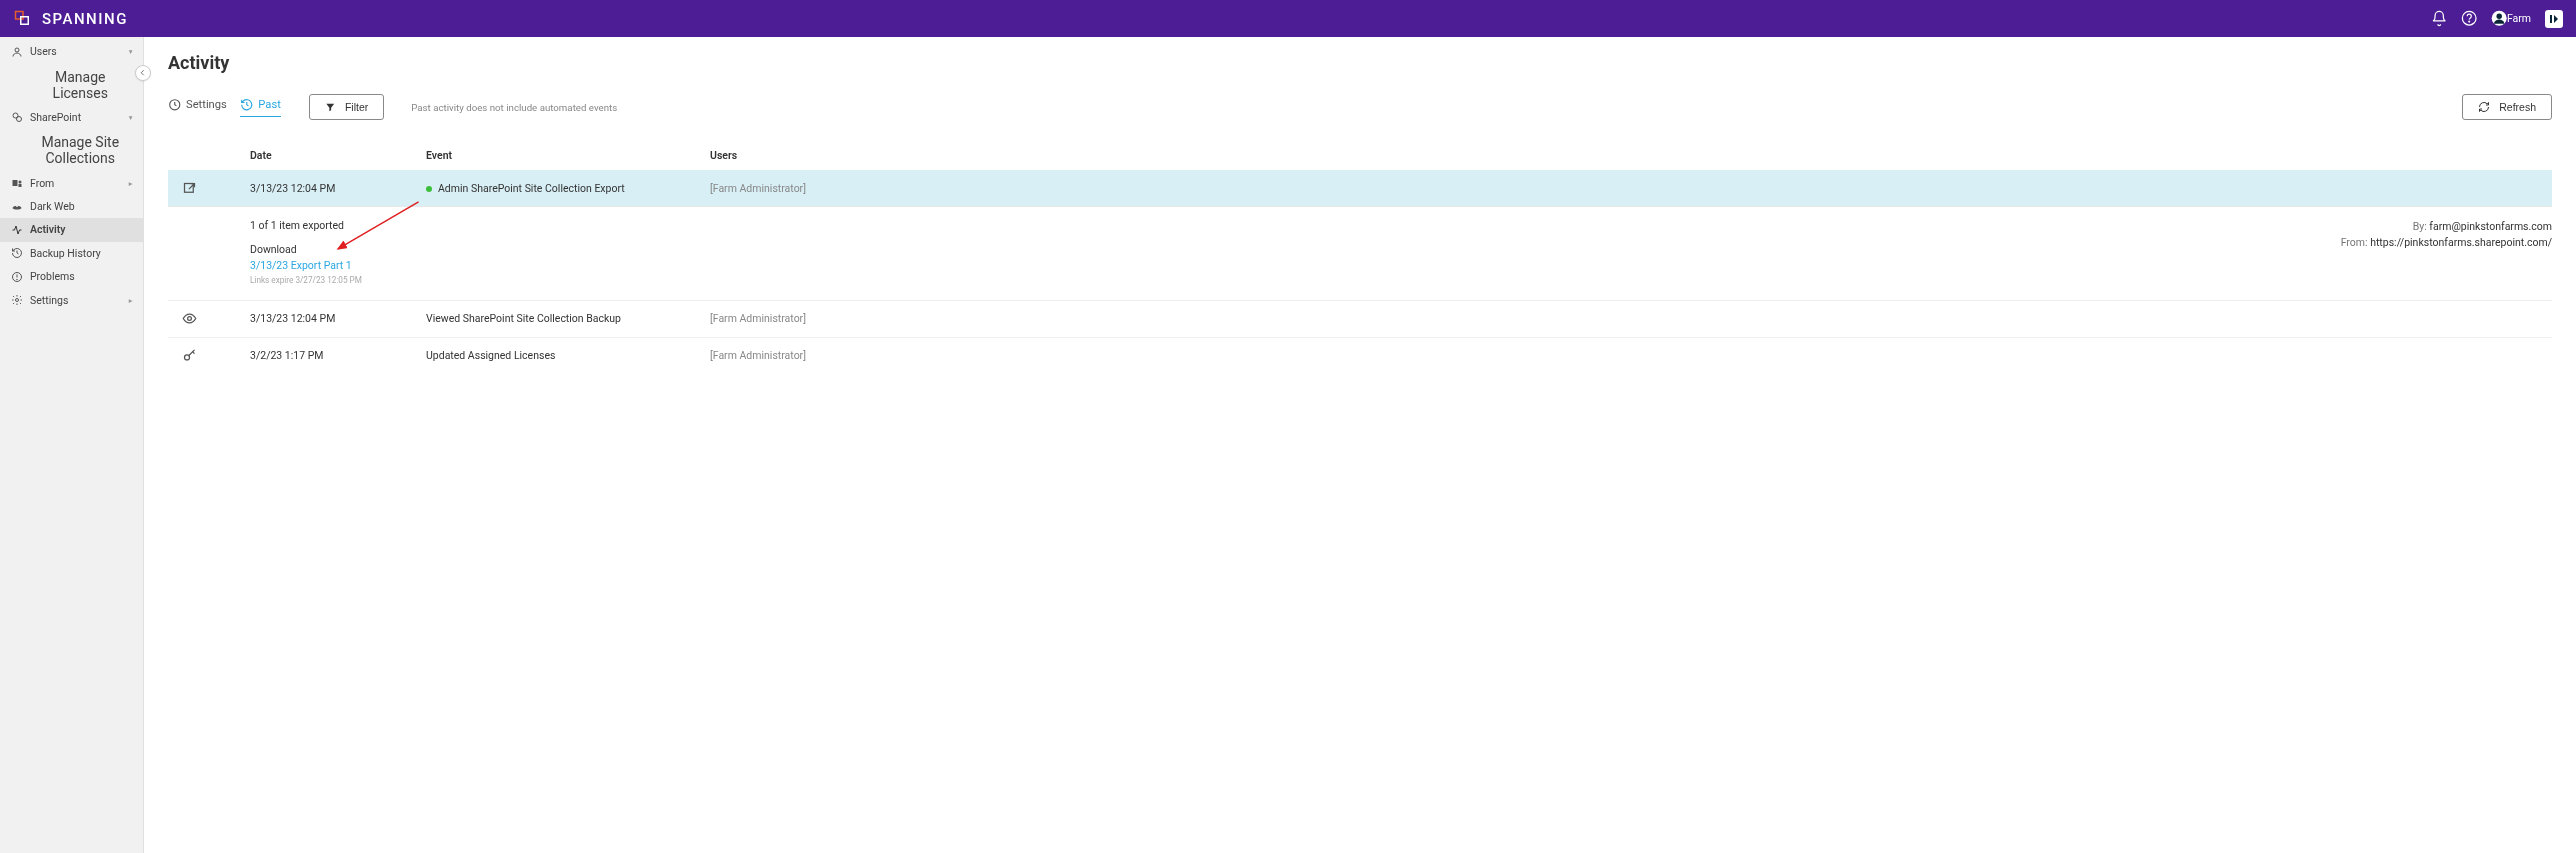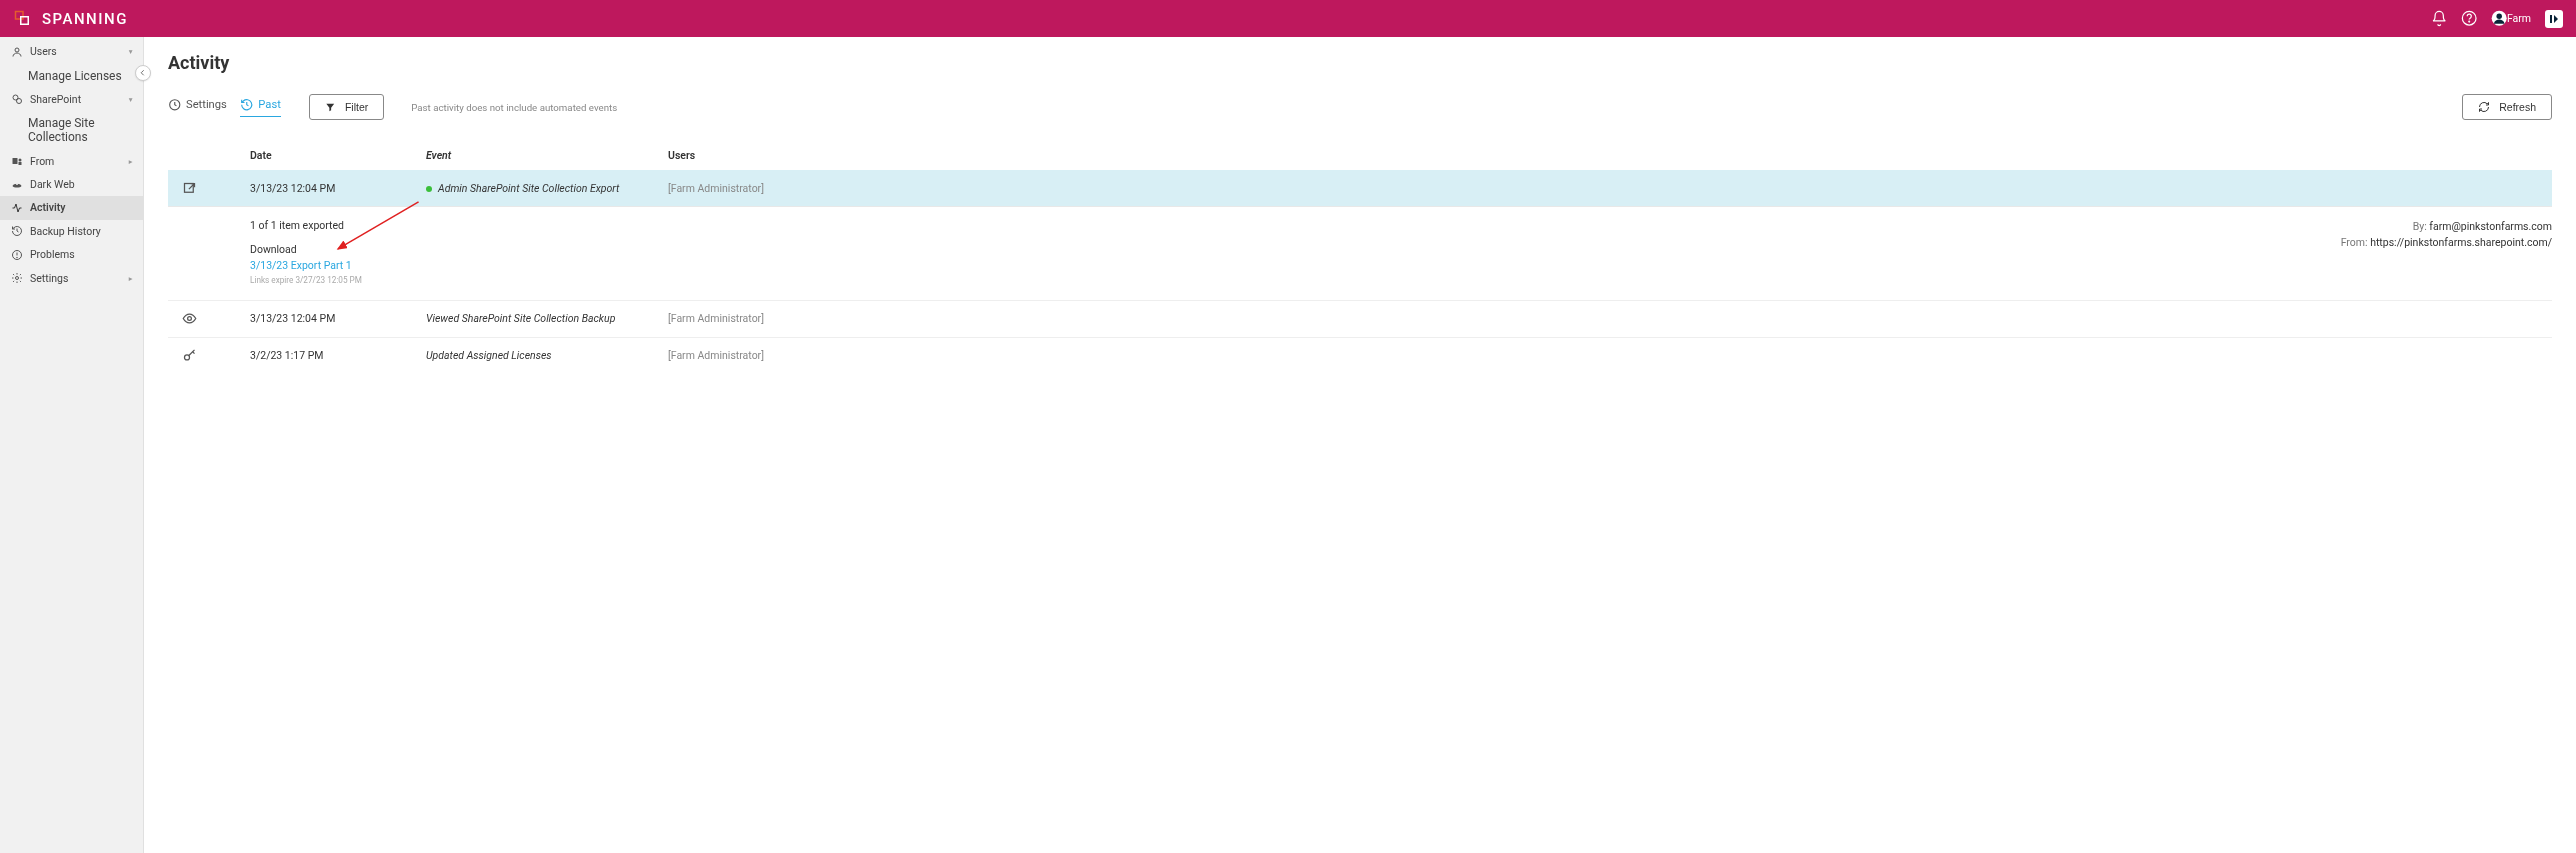--- a/index.html
+++ b/index.html
@@ -1,35 +1,35 @@
 <!DOCTYPE html>
 <html style="font-size:12px"><head>
 <meta charset="utf-8">
 <style>
 * { box-sizing: border-box; margin: 0; padding: 0; }
 body { font-family: -apple-system, BlinkMacSystemFont, "Segoe UI", Roboto, sans-serif; font-size: 10.5px; color: #333; background: #fff; }
 
 
-.header { background: #be185d; color: #fff; height: 37px; display: flex; align-items: center; padding: 0 13.5px; justify-content: space-between; }
+.header { background: #4c1d95; color: #fff; height: 37px; display: flex; align-items: center; padding: 0 13.5px; justify-content: space-between; }
 .header-left { display: flex; align-items: center; gap: 10.5px; }
 .logo-mark { width: 18px; height: 18px; display: inline-flex; align-items: center; justify-content: center; }
 .brand { font-size: 15px; font-weight: 500; letter-spacing: 1.5px; color: #fff; }
 .header-right { display: flex; align-items: center; gap: 13.5px; }
 .header-icon { width: 16.4px; height: 16.4px; display: inline-flex; align-items: center; justify-content: center; cursor: pointer; }
 .user-chip { display: flex; align-items: center; gap: 0; cursor: pointer; }
 .app-badge { width: 18px; height: 18px; background: #fff; color: #0a2438; border-radius: 3px; display: inline-flex; align-items: center; justify-content: center; font-weight: bold; font-size: 10.5px;}
 
 
 .layout { display: flex; height: calc(100vh - 37px); min-height: 359px; }
 
 
 .sidebar { width: 144px; background: #f1f1f1; border-right: 0.7px solid #e0e0e0; position: relative; padding-top: 3px; }
 .sidebar-item { display: flex; align-items: center; gap: 7.5px; padding: 5.2px 10.5px; color: #444; cursor: pointer; font-size: 10.5px; position: relative; }
 .sidebar-item.active { background: #e0e0e0; font-weight: 600; }
-.sidebar-item.sub { padding-left: 28px; font-size: 12px; color: #444; }
+.sidebar-item.sub { padding-left: 28px; font-size: 14px; color: #444; text-align: center; }
 .sidebar-item .chev { margin-left: auto; font-size: 7.5px; color: #999; }
 .sidebar-ico { width: 12px; height: 12px; display: inline-flex; align-items: center; justify-content: center; color: #555; }
 .sidebar-collapse { position: absolute; top: 28px; right: -8.2px; width: 16.4px; height: 16.4px; background: #fff; border: 0.7px solid #ccc; border-radius: 50%; display: flex; align-items: center; justify-content: center; font-size: 9px; color: #666; cursor: pointer; box-shadow: 0 0.7px 1.5px rgba(0,0,0,0.1); }
 
 
 .main { flex: 1; padding: 15px 24px 0 24px; overflow: auto; }
 .page-title { font-size: 18px; font-weight: 700; margin-bottom: 21px; }
 
 .toolbar { display: flex; align-items: center; gap: 13.5px; margin-bottom: 21px; }
 .tab { display: flex; align-items: center; gap: 4.5px; cursor: pointer; padding-bottom: 4.5px; color: #555; font-size: 11.2px; }
@@ -37,21 +37,21 @@
 .tab-ico { width: 13.5px; height: 13.5px; display: inline-flex; }
 .btn-outline { border: 0.7px solid #888; background: #fff; border-radius: 3px; padding: 6px 15px; display: flex; align-items: center; gap: 9px; cursor: pointer; font-size: 10.5px; color: #333; }
 .toolbar-note { color: #888; font-size: 9.7px; margin-left: 13.5px; }
 .toolbar-spacer { flex: 1; }
 
 
 .table { width: 100%; }
 .thead { display: flex; padding: 7.5px 0; font-weight: 600; color: #333; border-bottom: 0.7px solid transparent; }
 .col-icon { width: 82px; padding-left: 13.5px; }
 .col-date { width: 176px; }
-.col-event { width: 242px; font-style: italic; }
+.col-event { width: 284px; }
 .col-users { flex: 1; }
 
 .row { display: flex; align-items: center; padding: 10.5px 0; border-top: 0.7px solid #eee; }
 .row.highlight { background: #d8eff5; border-top: none; }
 .row .col-icon { display: flex; align-items: center; justify-content: flex-start; padding-left: 13.5px; color: #555; }
 .row-ico { width: 15px; height: 15px; display: inline-flex; }
 .status-dot { width: 6px; height: 6px; border-radius: 50%; background: #3bbf3b; display: inline-block; margin-right: 6px; vertical-align: middle; }
 .muted { color: #888; }
 
 .expanded { display: flex; padding: 12px 0 15px 0; border-top: 0.7px solid #e8e8e8; }

